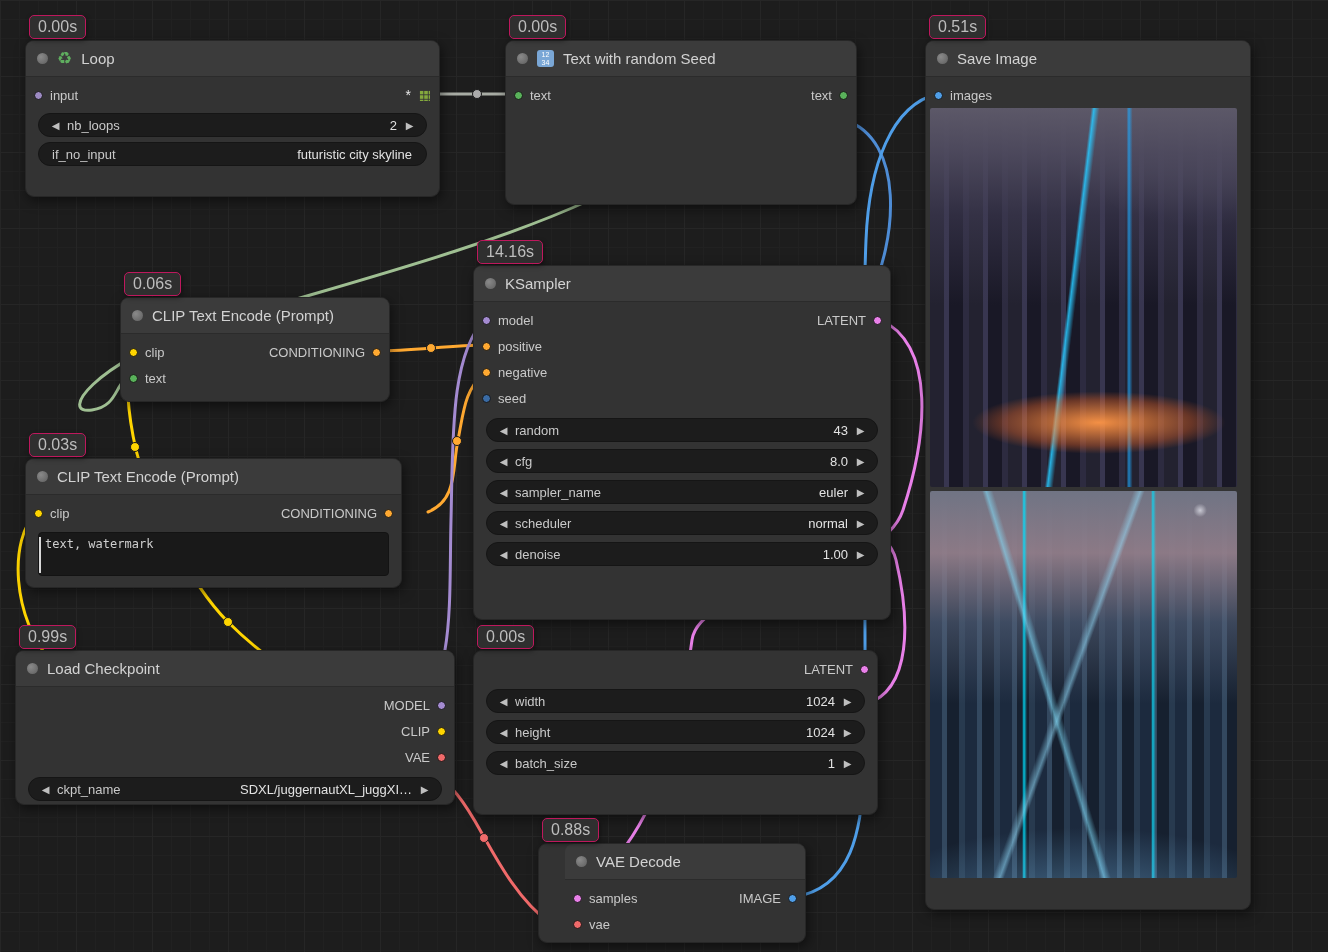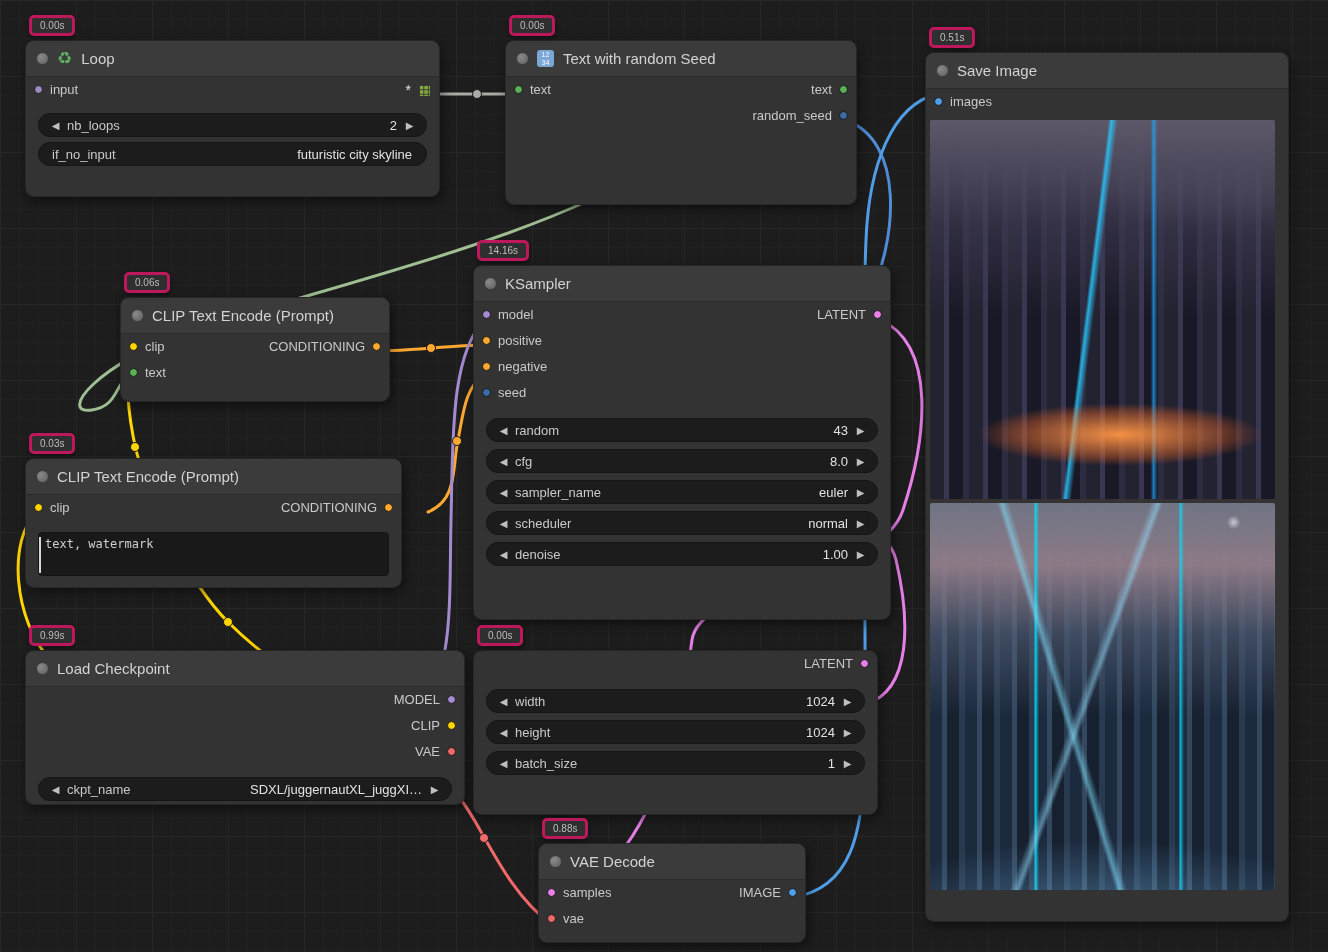--- a/index.html
+++ b/index.html
@@ -32,26 +32,26 @@
     display:flex; align-items:center; gap:9px; padding:0 11px;
     font-size:15px; color:#d2d2d2;
   }
   .collapse-dot {
     width:11px; height:11px; border-radius:50%;
     background: radial-gradient(circle at 35% 35%, #8a8a8a, #5e5e5e);
     flex:none;
   }
   .timing {
     position:absolute; top:-26px; left:3px;
-    background:#2f2f2f; border:3px solid #be185d; border-radius:5px;
-    padding:2px 8px; font-size:10px; color:#bdbdbd;
+    background:#2f2f2f; border:1px solid #be185d; border-radius:5px;
+    padding:2px 8px; font-size:16px; color:#bdbdbd;
     box-shadow:1px 2px 5px rgba(0,0,0,.4);
   }
   .node-body { position:relative; padding-top:5px; }
-  .row { height:26px; display:flex; align-items:flex-start; padding:0 8px; }
+  .row { height:26px; display:flex; align-items:center; padding:0 8px; }
   .slot-in { display:flex; align-items:center; gap:7px; }
   .slot-out { margin-left:auto; display:flex; align-items:center; gap:7px; }
   .dot { width:9px; height:9px; border-radius:50%; border:1px solid #171717; flex:none; }
   .widget {
     height:24px; margin:5px 12px; background:#1c1c1c;
     border:1px solid #151515; border-radius:12px;
     display:flex; align-items:center; padding:0 9px;
     font-size:13px; color:#c9c9c9;
   }
   .arrow { width:15px; color:#bfbfbf; font-size:10px; flex:none; text-align:center; }
@@ -187,30 +187,24 @@
     <div class="row">
       <span class="slot-in">
         <span class="dot" style="background:#59b25a;"></span>
         <span>text</span>
       </span>
       <span class="slot-out">
         <span>text</span>
         <span class="dot" style="background:#59b25a;"></span>
       </span>
     </div>
-    <div class="row">
-      <span class="slot-out">
-        <span>random_seed</span>
-        <span class="dot" style="background:#3a6ba5;"></span>
-      </span>
-    </div>
-  </div>
-</div>
-
-<div class="node" style="left:925px; top:52px; width:364px; height:870px;">
+  </div>
+</div>
+
+<div class="node" style="left:925px; top:40px; width:326px; height:870px;">
   <div class="timing">0.51s</div>
   <div class="node-header">
     <span class="collapse-dot"></span>
     <span>Save Image</span>
   </div>
   <div class="node-body">
     <div class="row">
       <span class="slot-in">
         <span class="dot" style="background:#4f9ee8;"></span>
         <span>images</span>
@@ -332,21 +326,21 @@
     </div>
     <div class="widget" style="margin-top:7px;">
       <span class="arrow">◀</span>
       <span class="wlabel">denoise</span>
       <span class="wvalue">1.00</span>
       <span class="arrow">▶</span>
     </div>
   </div>
 </div>
 
-<div class="node" style="left:25px; top:650px; width:440px; height:155px;">
+<div class="node" style="left:15px; top:650px; width:440px; height:155px;">
   <div class="timing">0.99s</div>
   <div class="node-header">
     <span class="collapse-dot"></span>
     <span>Load Checkpoint</span>
   </div>
   <div class="node-body">
     <div class="row">
       <span class="slot-out">
         <span>MODEL</span>
         <span class="dot" style="background:#a48bd1;"></span>
@@ -396,21 +390,21 @@
     </div>
     <div class="widget" style="margin-top:7px;">
       <span class="arrow">◀</span>
       <span class="wlabel">batch_size</span>
       <span class="wvalue">1</span>
       <span class="arrow">▶</span>
     </div>
   </div>
 </div>
 
-<div class="node" style="left:538px; top:843px; width:268px; height:100px;">
+<div class="node" style="left:538px; top:843px; width:268px; height:100px;padding-left:26px;">
   <div class="timing">0.88s</div>
   <div class="node-header">
     <span class="collapse-dot"></span>
     <span>VAE Decode</span>
   </div>
   <div class="node-body">
     <div class="row">
       <span class="slot-in">
         <span class="dot" style="background:#e980e9;"></span>
         <span>samples</span>

